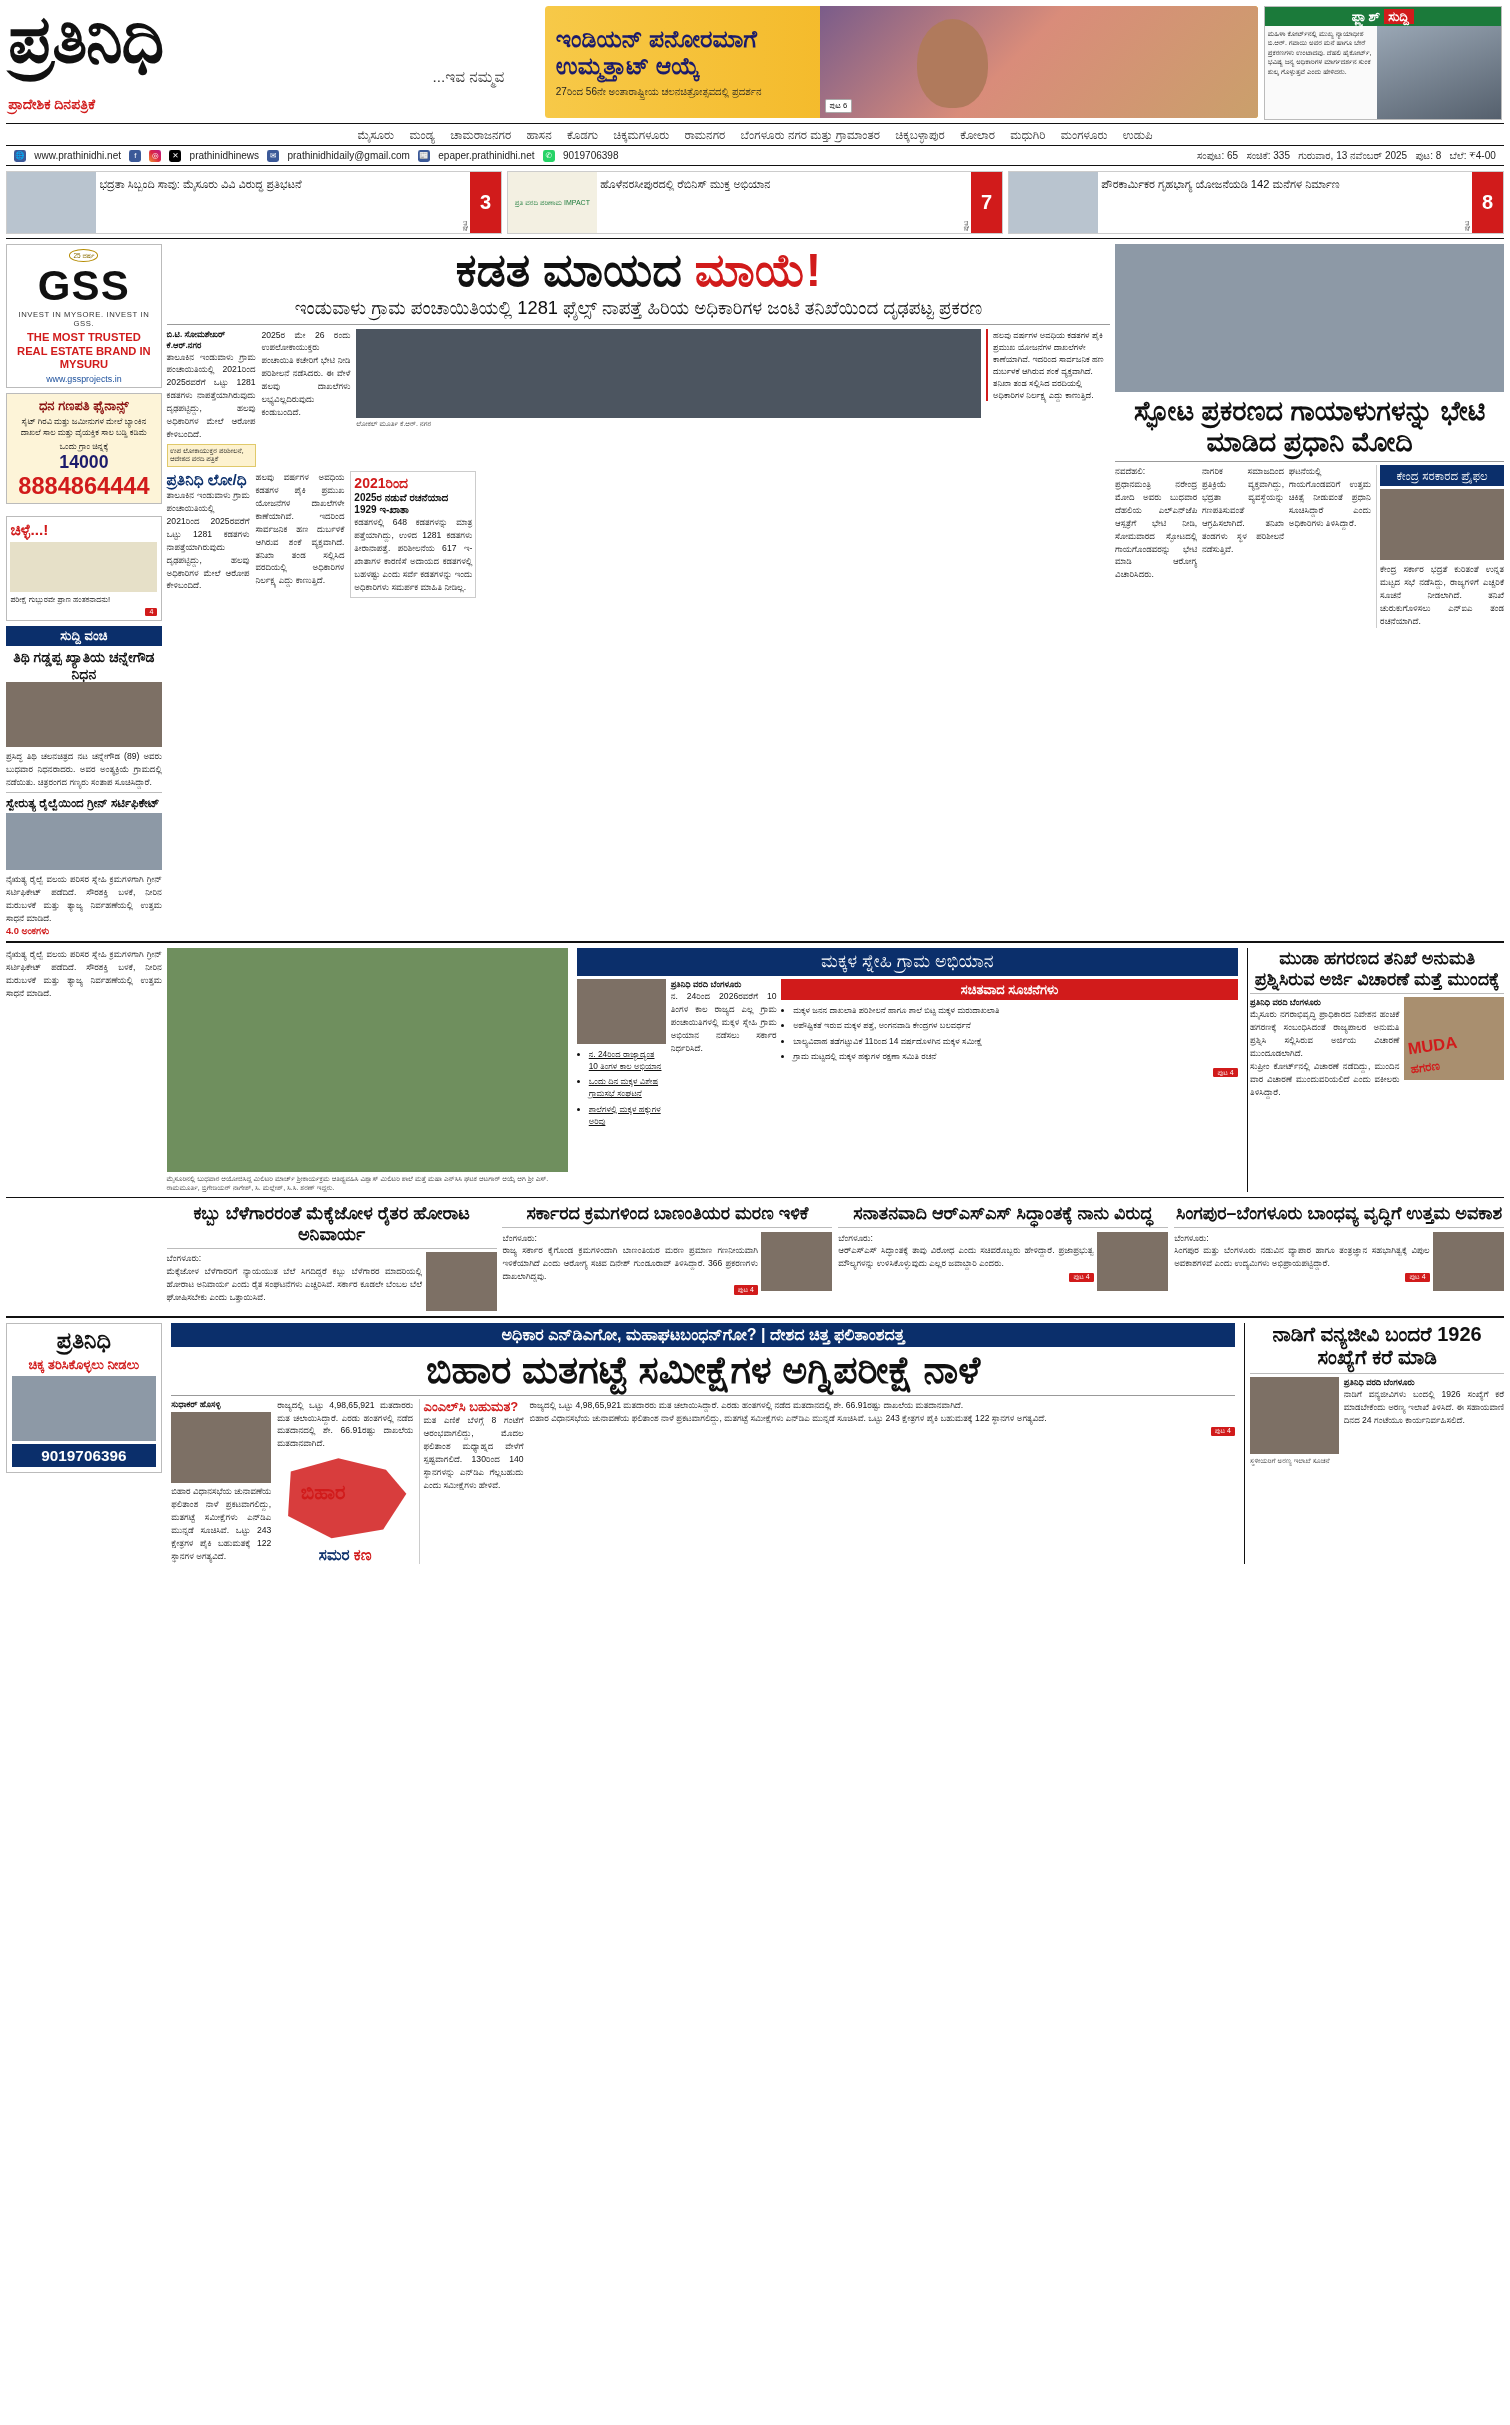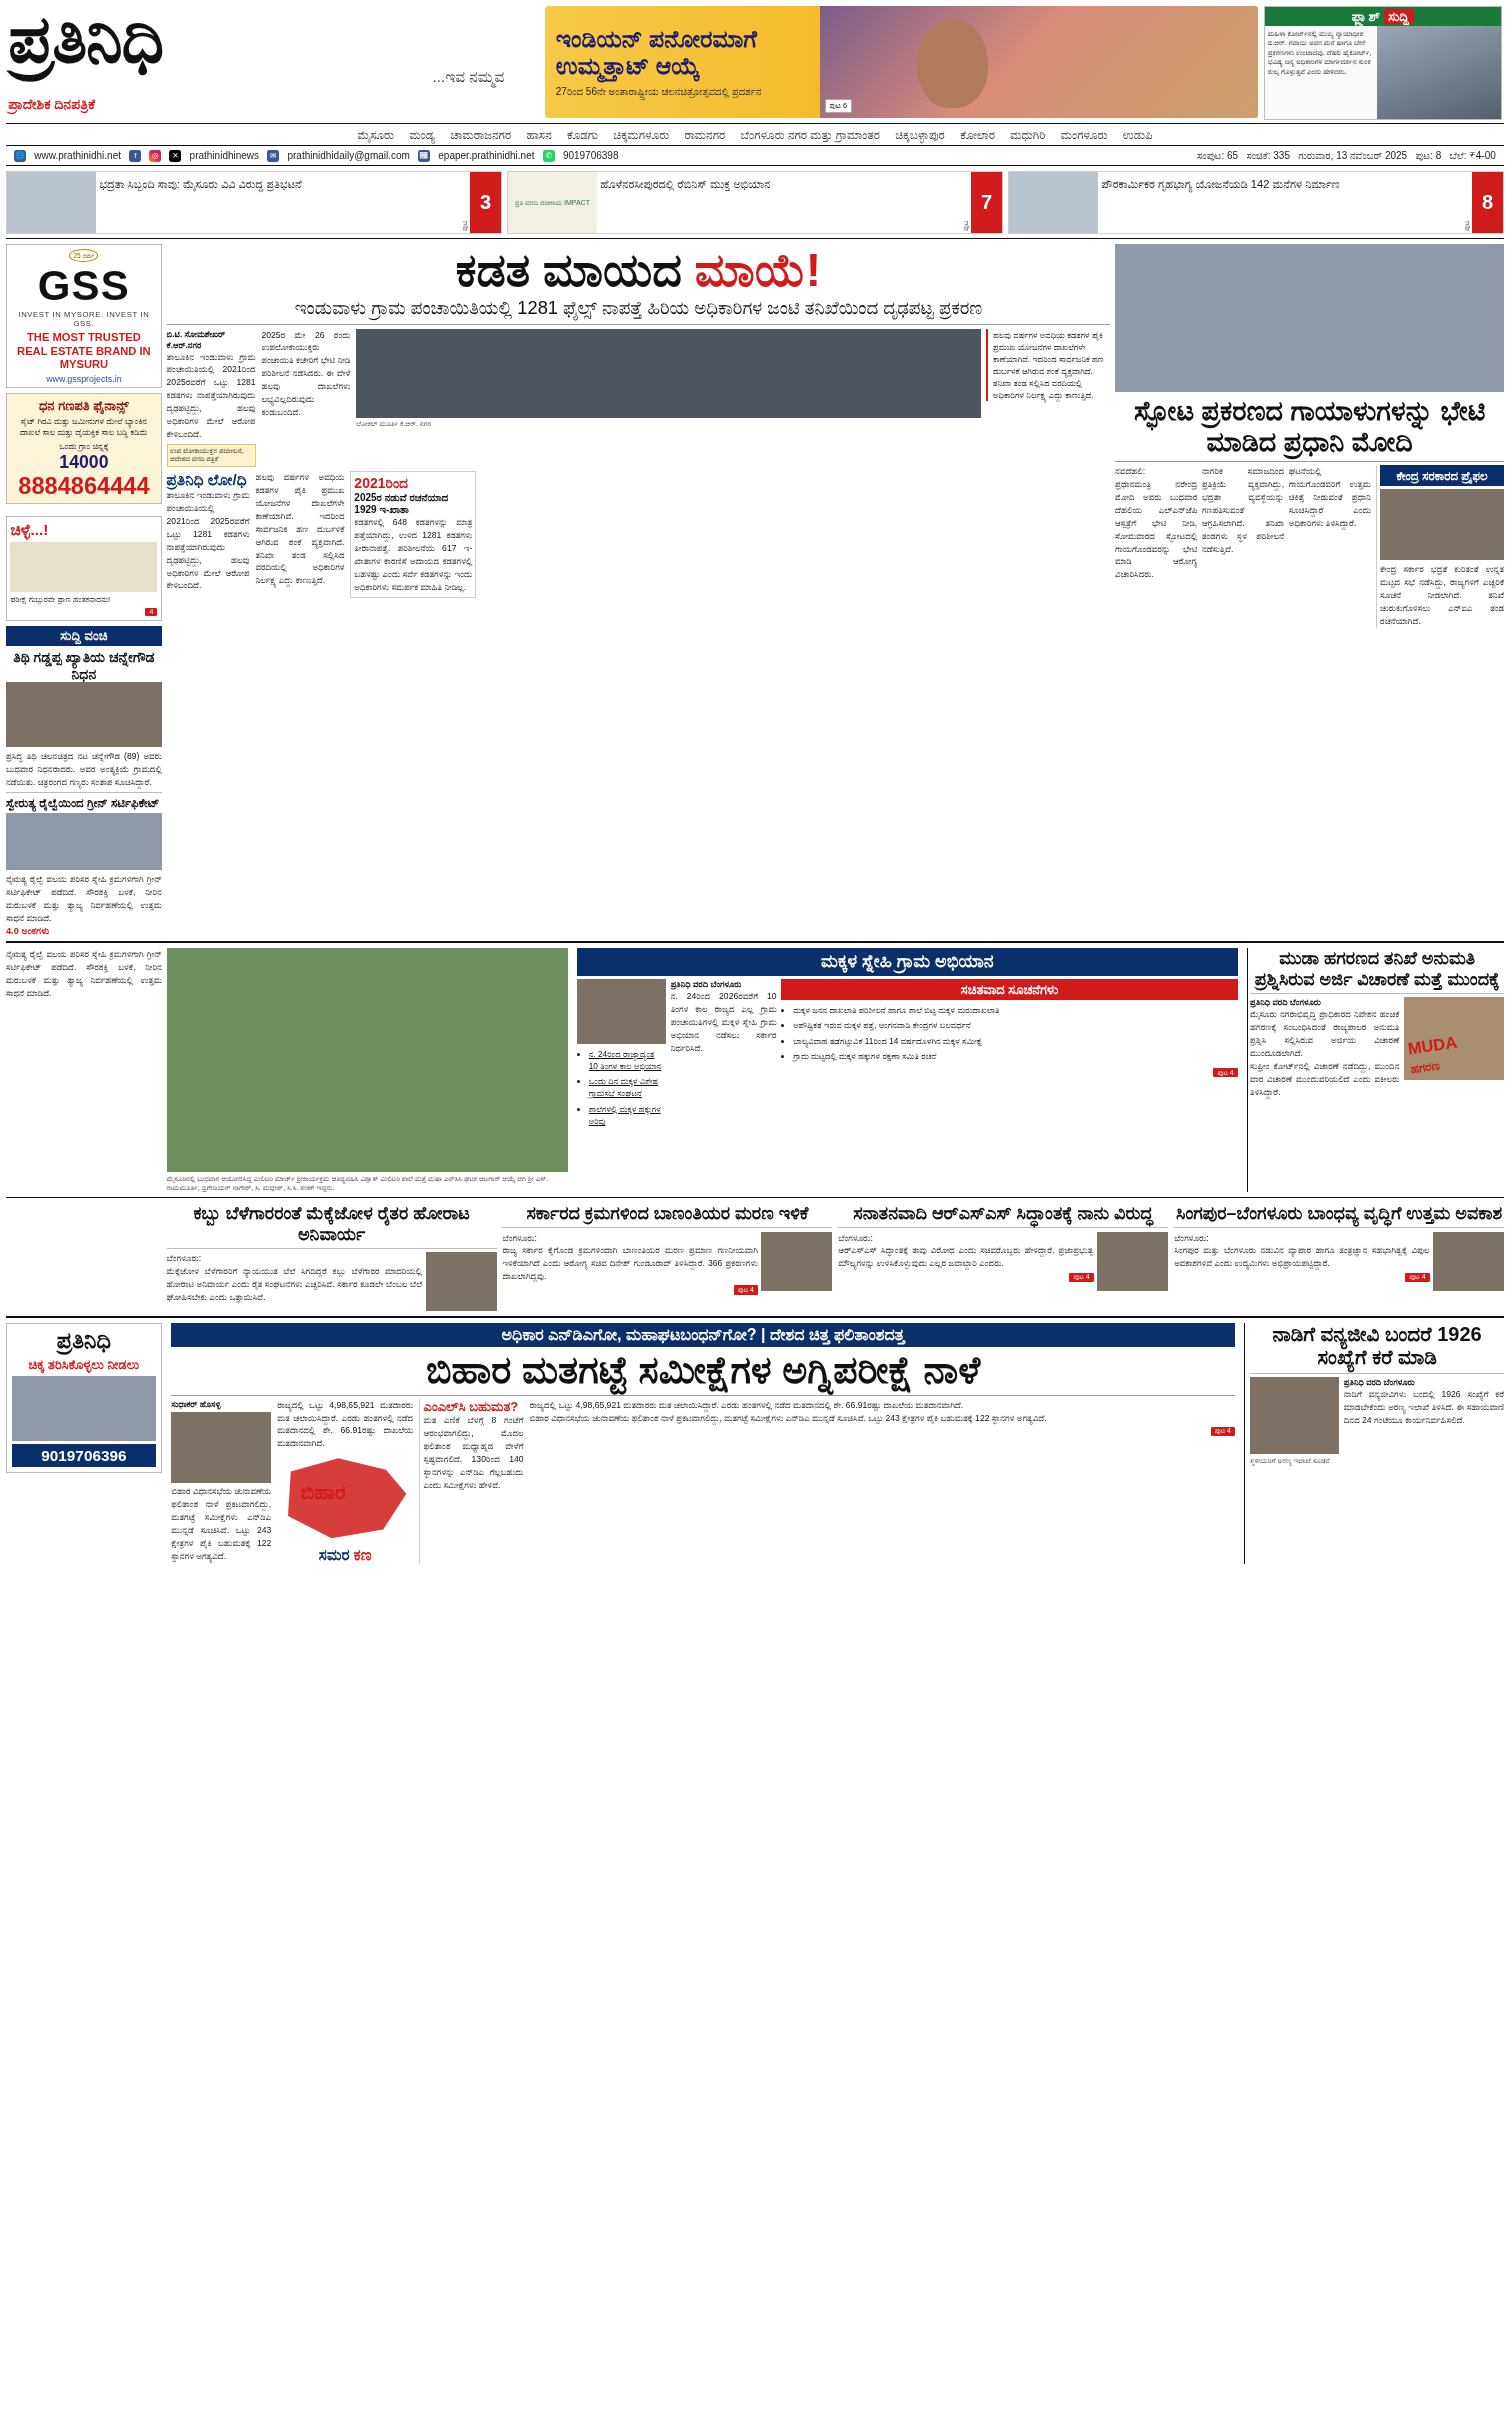--- a/index.html
+++ b/index.html
@@ -60,41 +60,41 @@
   .col-right{width:389px;}
 
   
   .ad{border:0.6px solid #bbb;margin-bottom:4.7px;padding:3.5px;text-align:center;}
   .gss{font-size:42px;font-weight:bold;letter-spacing:1.2px;}
   .gss-sub{font-size:7.7px;letter-spacing:0.6px;color:#333;}
   .gss-red{color:#d11b1b;font-weight:bold;font-size:11.2px;line-height:1.2;margin-top:3.5px;}
   .gss-url{font-size:8.9px;color:#1b4f9c;margin-top:2.4px;}
   .fin{border:0.6px solid #bbb;background:#fdf4d8;padding:3.5px;text-align:center;margin-bottom:12px;}
   .fin-t{font-size:13px;font-weight:bold;color:#8a0f0f;}
-  .fin-b{font-size:8.3px;line-height:1.35;margin-top:2.4px;}
+  .fin-b{font-size:8.3px;line-height:1.35;margin-top:2.4px;font-family:Liberation Serif, serif;}
   .fin-num{font-size:23.6px;font-weight:bold;color:#d11b1b;}
   .fin-amt{font-size:17.7px;font-weight:bold;color:#1b1b6b;}
 
   .sec-title{background:#0b2f6b;color:#fff;text-align:center;font-size:13px;font-weight:bold;padding:2.4px 0;margin:3.5px 0 2.4px 0;}
 
   
   .lead-head{font-size:46px;font-weight:bold;text-align:center;line-height:1.05;margin:2.4px 0 1.2px 0;}
   .lead-sub{font-size:18.3px;text-align:center;line-height:1.3;margin-bottom:4.7px;}
   .byline{font-size:8.3px;font-weight:bold;}
   .txt{font-size:8.6px;line-height:1.5;text-align:justify;}
   .imgph{background:#8d99a6;}
   .imgph.dark{background:#4c5560;}
   .imgph.green{background:#6f8f5e;}
   .imgph.warm{background:#a98f6f;}
   .cap{font-size:7px;color:#333;line-height:1.3;padding-top:1.8px;}
 
   .pullq{border-left:2.4px solid #d11b1b;padding-left:4.7px;font-size:8.3px;line-height:1.45;}
 
   .hl2{font-size:27px;font-weight:bold;text-align:center;line-height:1.15;}
-  .banner-blue{background:#0b2f6b;color:#fff;font-size:17.7px;font-weight:bold;text-align:center;padding:3.5px 0;}
+  .banner-blue{background:#0b2f6b;color:#fff;font-size:17.7px;font-weight:normal;text-align:center;padding:3.5px 0;}
   .banner-red{background:#d11b1b;color:#fff;font-size:13px;font-weight:bold;text-align:center;padding:2.4px 0;}
   .bullets li{font-size:8.3px;line-height:1.45;margin-bottom:3.5px;}
   .bullets{margin:0;padding-left:11.8px;}
 
   .story-head{font-size:17.7px;font-weight:bold;line-height:1.18;text-align:center;}
   .pagelink{background:#d11b1b;color:#fff;font-size:7px;padding:0.6px 4.1px;border-radius:1.2px;display:inline-block;}
   .thin-div{height:0.6px;background:#bbb;margin:3.5px 0;}
 
   .bihar-head{font-size:38px;font-weight:bold;text-align:center;line-height:1.08;}
   .bihar-kicker{background:#0b2f6b;color:#fff;font-size:16px;font-weight:bold;text-align:center;padding:3px 0;}

